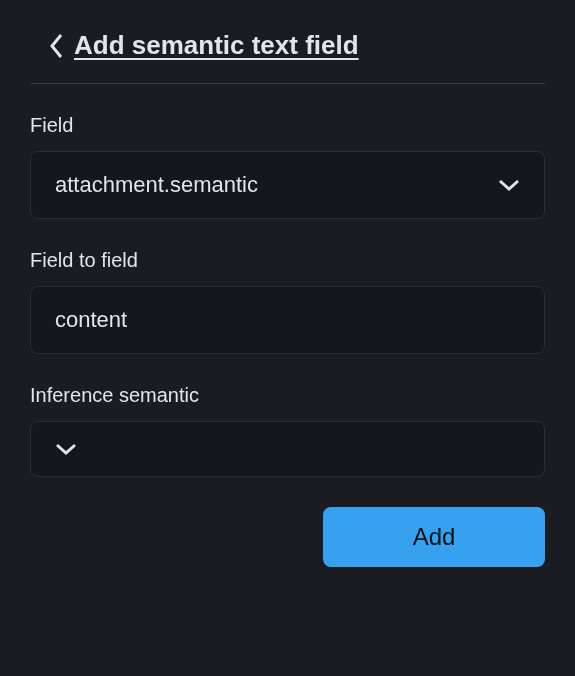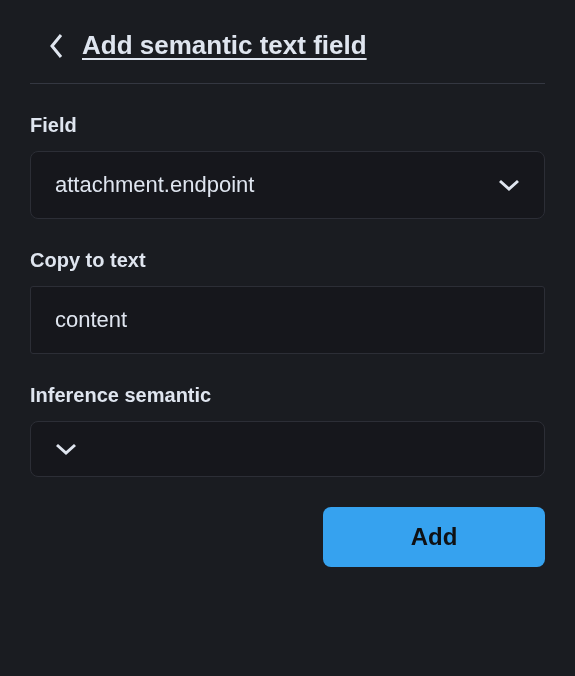--- a/index.html
+++ b/index.html
@@ -12,21 +12,21 @@
       font-family: -apple-system, BlinkMacSystemFont, "Segoe UI", Helvetica, Arial, sans-serif;
       width: 575px;
       height: 676px;
       padding: 30px;
       color: #dfe5ef;
       border-radius: 8px;
     }
     .header {
       display: flex;
       align-items: center;
-      gap: 16px;
+      gap: 8px;
       padding-bottom: 22px;
       border-bottom: 1px solid #343741;
       margin-bottom: 30px;
     }
     .back-icon {
       display: flex;
       align-items: center;
       justify-content: center;
       cursor: pointer;
       margin-left: 18px;
@@ -44,21 +44,21 @@
       color: #dfe5ef;
       text-decoration: underline;
       text-underline-offset: 4px;
       text-decoration-thickness: 2px;
     }
     .form-group {
       margin-bottom: 30px;
     }
     .form-label {
       font-size: 20px;
-      font-weight: 700;
+      font-weight: 400;
       color: #dfe5ef;
       margin-bottom: 14px;
       display: block;
     }
     .select-field {
       display: flex;
       align-items: center;
       justify-content: space-between;
       background: #16171c;
       border: 1px solid #2c2e36;
@@ -78,71 +78,71 @@
     .chevron-icon svg {
       width: 22px;
       height: 14px;
       stroke: #dfe5ef;
       stroke-width: 3;
       fill: none;
     }
     .text-field {
       background: #16171c;
       border: 1px solid #2c2e36;
-      border-radius: 3px;
+      border-radius: 8px;
       padding: 20px 24px;
       font-size: 22px;
       color: #dfe5ef;
       width: 100%;
       outline: none;
     }
     .button-row {
       display: flex;
       justify-content: flex-end;
       margin-top: 8px;
     }
     .add-button {
       background: #36a2ef;
       color: #0f1114;
       border: none;
       border-radius: 8px;
       padding: 16px 0;
       width: 222px;
       font-size: 24px;
-      font-weight: 700;
+      font-weight: 400;
       cursor: pointer;
       text-align: center;
     }
   </style>
 </head>
 <body>
 
 <div class="header">
   <span class="back-icon">
     <svg viewBox="0 0 18 28">
         <polyline points="13,3 4,14 13,25"></polyline>
       </svg>
   </span>
   <h1 class="page-title">Add semantic text field</h1>
 </div>
 
 <div class="form-group">
   <label class="form-label">Field</label>
   <div class="select-field">
-    <span class="select-value">attachment.endpoint</span>
+    <span class="select-value">attachment.semantic</span>
     <span class="chevron-icon">
       <svg viewBox="0 0 22 14">
           <polyline points="2,3 11,11 20,3"></polyline>
         </svg>
     </span>
   </div>
 </div>
 
 <div class="form-group">
-  <label class="form-label">Copy to text</label>
+  <label class="form-label">Field to field</label>
   <input type="text" class="text-field" value="content" style="">
 </div>
 
 <div class="form-group">
   <label class="form-label">Inference semantic</label>
   <div class="select-field">
     <span class="chevron-icon">
       <svg viewBox="0 0 22 14">
           <polyline points="2,3 11,11 20,3"></polyline>
         </svg>

